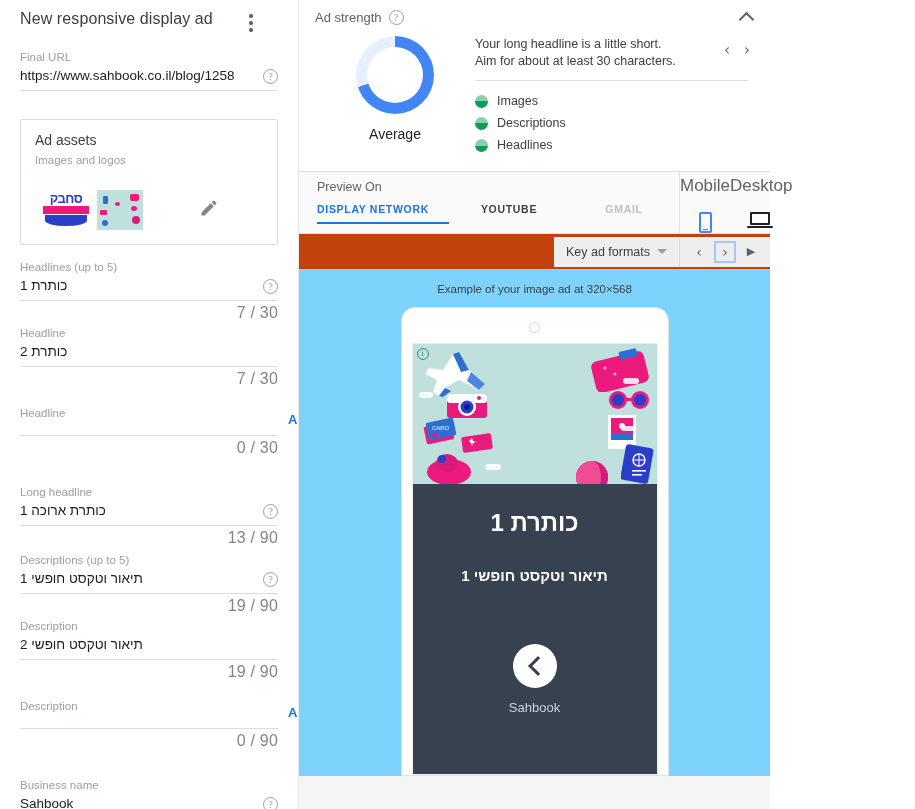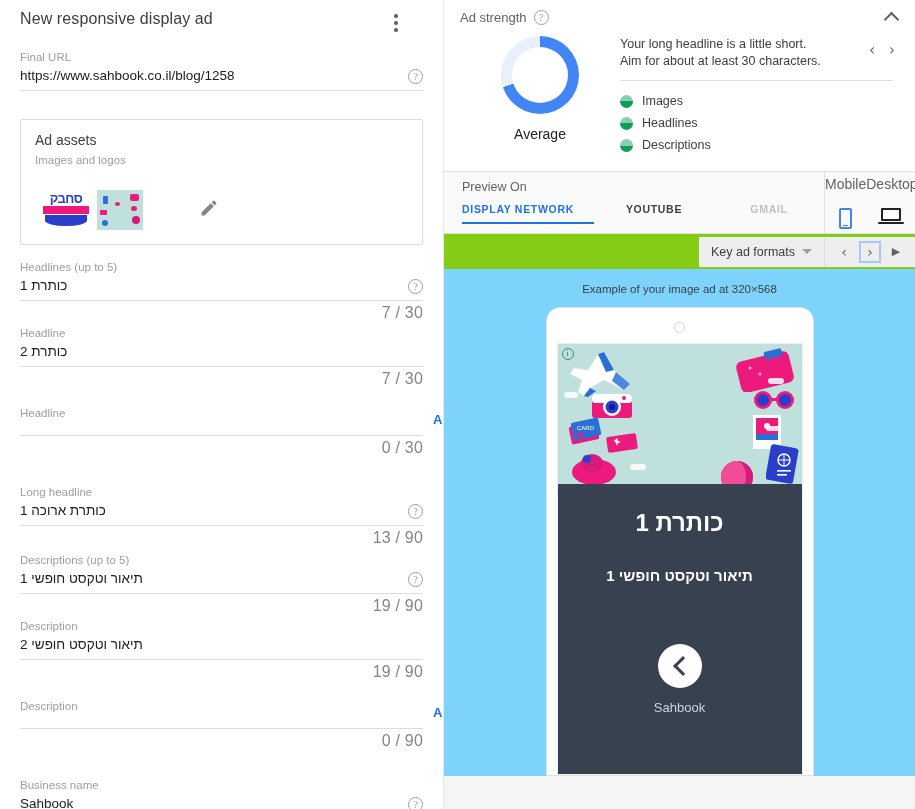--- a/index.html
+++ b/index.html
@@ -2,21 +2,21 @@
 <html><head>
 <meta charset="utf-8">
 <style>
   * { box-sizing: border-box; margin: 0; padding: 0; }
   html, body {
     width: 915px; height: 809px;
     font-family: "Liberation Sans", sans-serif;
     background: #ffffff;
     overflow: hidden;
   }
-  #app { position: relative; width: 915px; height: 809px; display: flex; }
+  #app { position: relative; width: 770px; height: 809px; display: flex; }
 
   
   .left-panel {
     width: 444px; height: 809px;
     background: #fff;
     position: relative;
     overflow: hidden;
     border-right: 1px solid #e8e8e8;
   }
   .lp-inner { padding: 0 20px; position: relative; }
@@ -173,21 +173,21 @@
     padding: 0 0 7px 0; cursor: pointer; width: 132px;
   }
   .ph-tab.active { color: #1a73e8; border-bottom: 2px solid #1a73e8; }
   .ph-tab.dark { color: #3c4043; }
   .ph-tab.dim { color: #bdc1c6; }
   .ph-right {
     width: 134px; display: flex; border-left: 1px solid #e0e0e0;
     padding-top: 4px;
   }
   .dev-col { flex: 1; text-align: center; cursor: pointer; }
-  .dev-label { font-size: 14px; color: #5f6368; margin-bottom: 16px; }
+  .dev-label { font-size: 17px; color: #5f6368; margin-bottom: 16px; }
   .mobile-ico {
     width: 13px; height: 21px; border: 2px solid #4285f4; border-radius: 2px;
     margin: 0 auto; position: relative;
   }
   .mobile-ico::after {
     content: ""; position: absolute; left: 2px; right: 2px; bottom: 1px;
     height: 1.5px; background: #4285f4;
   }
   .desktop-ico {
     width: 22px; height: 16px; margin: 2px auto 0; position: relative;
@@ -197,21 +197,21 @@
     background: #fff;
   }
   .desktop-ico .base {
     width: 26px; height: 2px; background: #202124; margin-left: -3px;
     margin-top: 1px; border-radius: 1px;
   }
 
   
   .format-bar {
     height: 35px; display: flex; justify-content: flex-end; align-items: center;
-    background: #84cc16;
+    background: #c2410c;
   }
   .format-box {
     background: #eeeeee; display: flex; align-items: center; height: 30px;
   }
   .fmt-select {
     display: flex; align-items: center; gap: 7px;
     padding: 0 12px; font-size: 12.5px; color: #3c4043; cursor: pointer;
     border-right: 1px solid #dcdcdc; height: 100%;
   }
   .caret-dn {
@@ -429,25 +429,25 @@
             </div>
           </div>
           <div class="as-divider"></div>
           <div class="as-list">
             <div class="as-item">
               <span class="gdot"></span>
               <span>Images</span>
             </div>
             <div class="as-item">
               <span class="gdot"></span>
-              <span>Headlines</span>
+              <span>Descriptions</span>
             </div>
             <div class="as-item">
               <span class="gdot"></span>
-              <span>Descriptions</span>
+              <span>Headlines</span>
             </div>
           </div>
         </div>
       </div>
     </div>
 
     <div class="preview-head">
       <div class="ph-left">
         <div class="ph-title">Preview On</div>
         <div class="ph-tabs">

